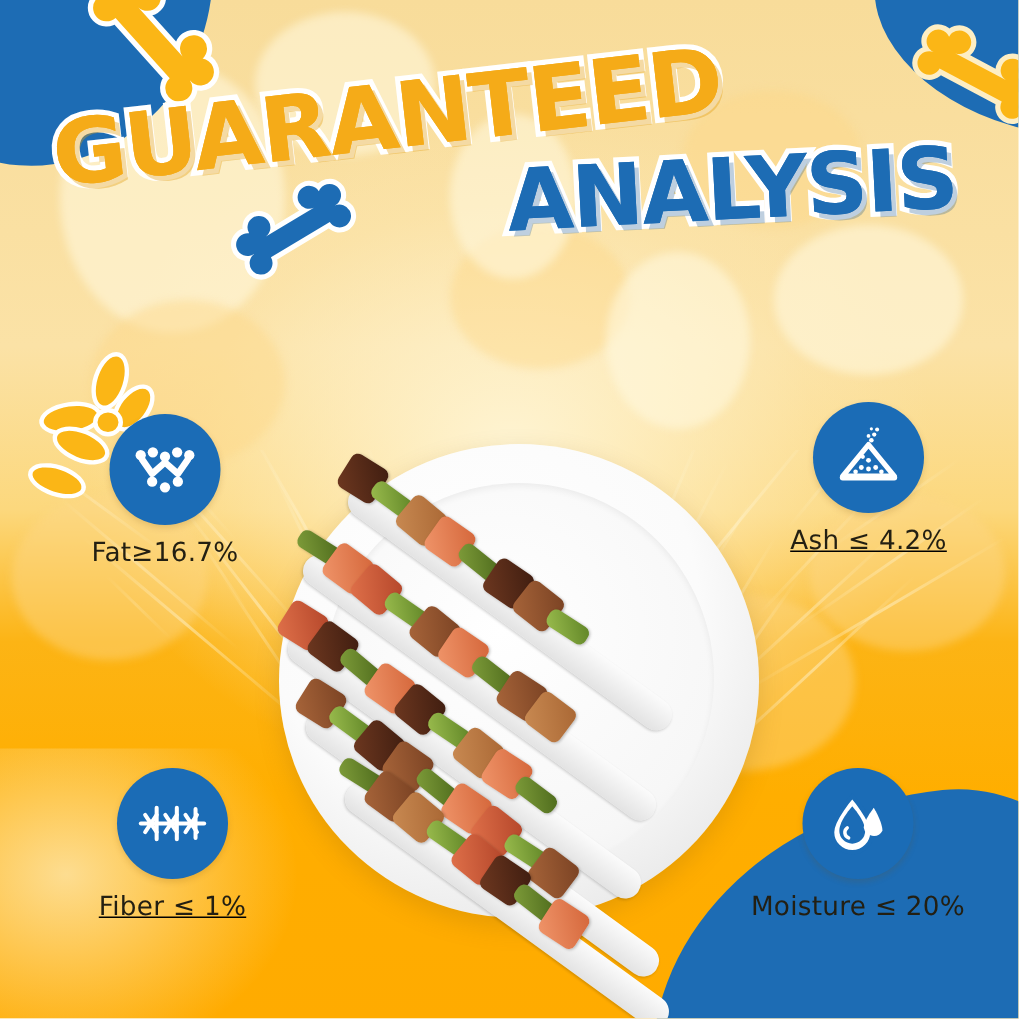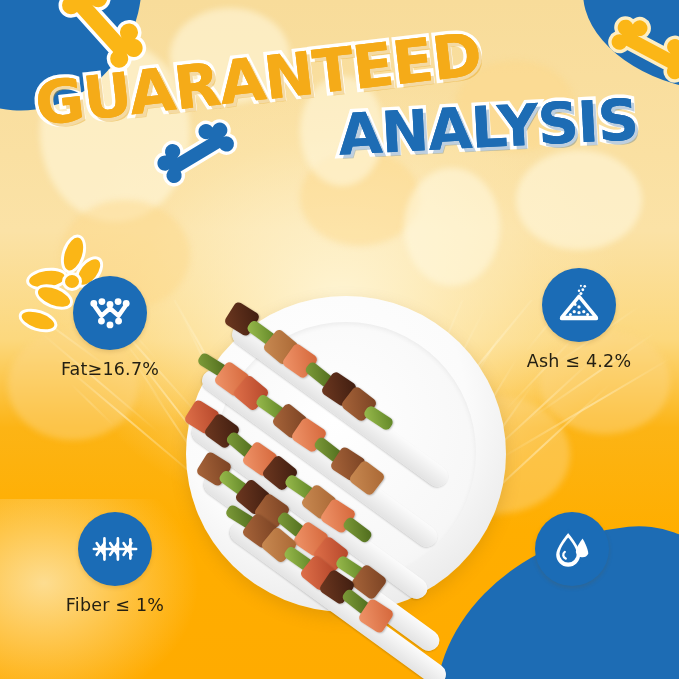--- a/index.html
+++ b/index.html
@@ -262,21 +262,21 @@
           <circle cx="24" cy="12" r="3.6"></circle>
           <circle cx="15" cy="29.5" r="3.6"></circle>
             <circle cx="33" cy="29.5" r="3.6"></circle>
           <circle cx="24" cy="33.5" r="3.6"></circle>
         </g>
       </svg>
     </div>
     <div class="nut-label">Fat≥16.7%</div>
   </div>
 
-  <div class="nut" style="left:494px;top:268px;">
+  <div class="nut" style="left:494px;top:268px;text-decoration:underline;">
     <div class="disc">
       <svg width="46" height="44" viewBox="0 0 48 46">
         <path d="M6 36 L24 14 L42 36 Z" fill="none" stroke="#ffffff" stroke-width="3.6" stroke-linejoin="round"></path>
         <rect x="4" y="35" width="40" height="4" rx="2" fill="#ffffff"></rect>
         <g fill="#ffffff">
           <circle cx="24" cy="25" r="1.7"></circle>
             <circle cx="19" cy="30" r="1.7"></circle>
           <circle cx="29" cy="30" r="1.7"></circle>
             <circle cx="24" cy="31" r="1.7"></circle>
           <circle cx="15" cy="33" r="1.6"></circle>
@@ -286,21 +286,21 @@
             <circle cx="28" cy="7" r="1.5"></circle>
           <circle cx="24" cy="8" r="1.3"></circle>
             <circle cx="30" cy="3.5" r="1.4"></circle>
           <circle cx="26" cy="3" r="1.1"></circle>
         </g>
       </svg>
     </div>
     <div class="nut-label">Ash ≤ 4.2%</div>
   </div>
 
-  <div class="nut" style="left:30px;top:512px;">
+  <div class="nut" style="left:30px;top:512px;text-decoration:underline;">
     <div class="disc">
       <svg width="48" height="36" viewBox="0 0 50 36">
         <g stroke="#ffffff" stroke-width="2.8" fill="none" stroke-linecap="round">
           <path d="M3 18 L47 18"></path>
           <path d="M6 12 L14 24 M14 12 L6 24"></path>
           <path d="M20 12 L28 24 M28 12 L20 24"></path>
           <path d="M34 12 L42 24 M42 12 L34 24"></path>
           <path d="M14 7 L14 29 M28 7 L28 29 M41 8 L41 28"></path>
         </g>
         <g fill="#ffffff">
@@ -316,15 +316,16 @@
   <div class="nut" style="left:487px;top:512px;">
     <div class="disc">
       <svg width="46" height="46" viewBox="0 0 48 48">
         <path d="M20 5 C20 5 6 21 6 30 A14 14 0 0 0 34 30 C34 21 20 5 20 5 Z" fill="#ffffff"></path>
         <path d="M20 5 C20 5 6 21 6 30 A14 14 0 0 0 34 30 C34 21 20 5 20 5 Z" fill="none" stroke="#1b6cb6" stroke-width="3"></path>
         <path d="M20 12 C20 12 11 22 11 29 A9 9 0 0 0 29 29 C29 22 20 12 20 12 Z" fill="#1b6cb6"></path>
         <path d="M16.5 27 a4 4 0 0 0 1 7" fill="none" stroke="#ffffff" stroke-width="2.4" stroke-linecap="round"></path>
         <path d="M35 13 C35 13 28 22 28 27 A7 7 0 0 0 41 29 C41 23 35 13 35 13 Z" fill="#ffffff"></path>
       </svg>
     </div>
+    <div class="nut-label">Moisture ≤ 20%</div>
   </div>
 
 </div>
 
 </body></html>

